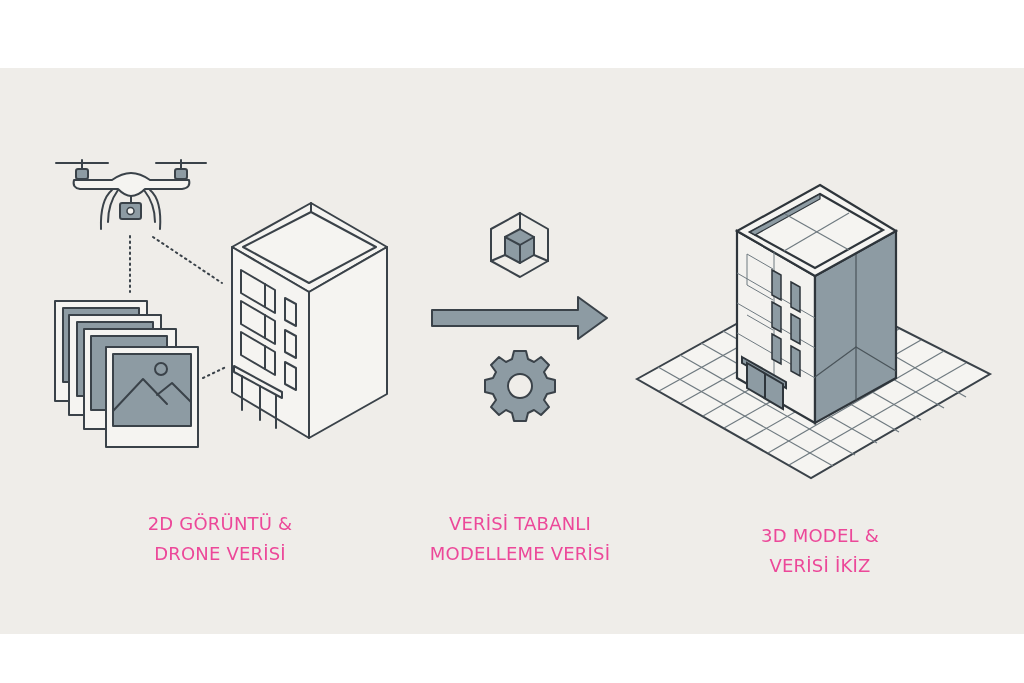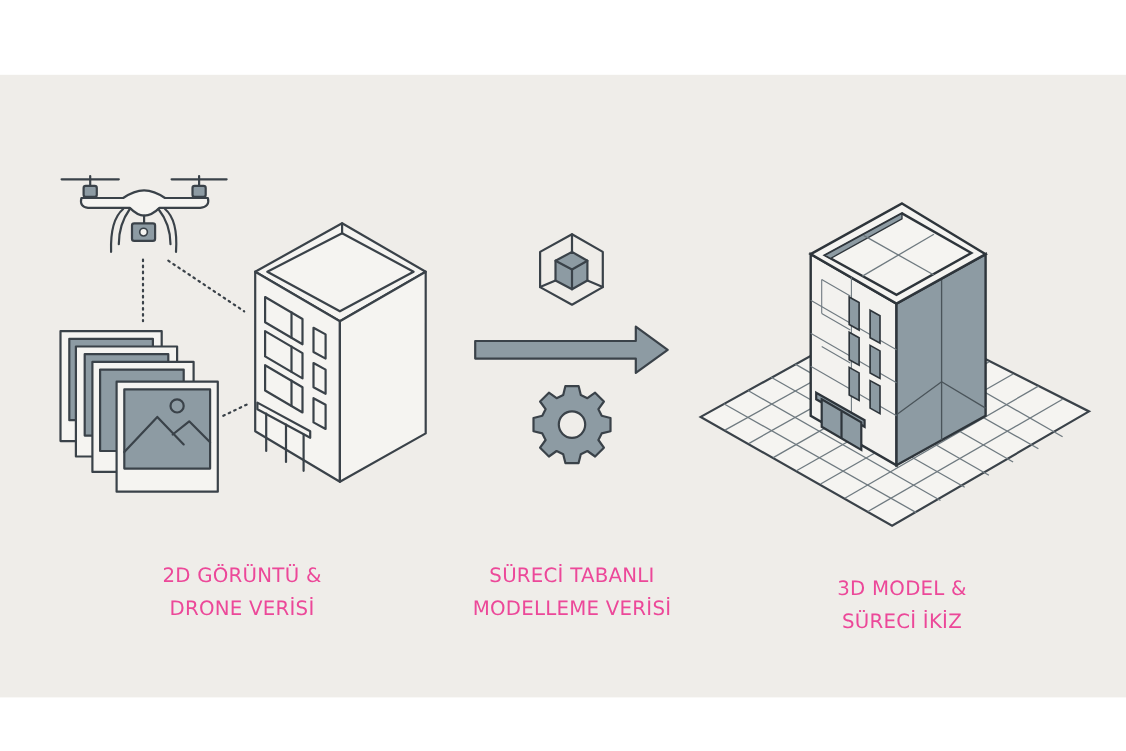--- a/index.html
+++ b/index.html
@@ -175,19 +175,19 @@
     <polygon points="747,363 783,384 783,409 747,388" fill="#8d9ba3" stroke="#2e353b" stroke-width="2"></polygon>
     <line x1="765" y1="374" x2="765" y2="399" stroke="#2e353b" stroke-width="2"></line>
   </g>
 </svg>
 
 <div class="label" style="left:100px; top:509px; width:240px;">
   <span>2D GÖRÜNTÜ &amp;</span>
   <span>DRONE VERİSİ</span>
 </div>
 <div class="label" style="left:380px; top:509px; width:280px;">
-  <span>SÜRECİ TABANLI</span>
+  <span>VERİSİ TABANLI</span>
   <span>MODELLEME VERİSİ</span>
 </div>
 <div class="label" style="left:700px; top:521px; width:240px;">
   <span>3D MODEL &amp;</span>
-  <span>SÜRECİ İKİZ</span>
+  <span>VERİSİ İKİZ</span>
 </div>
 
 </body></html>

